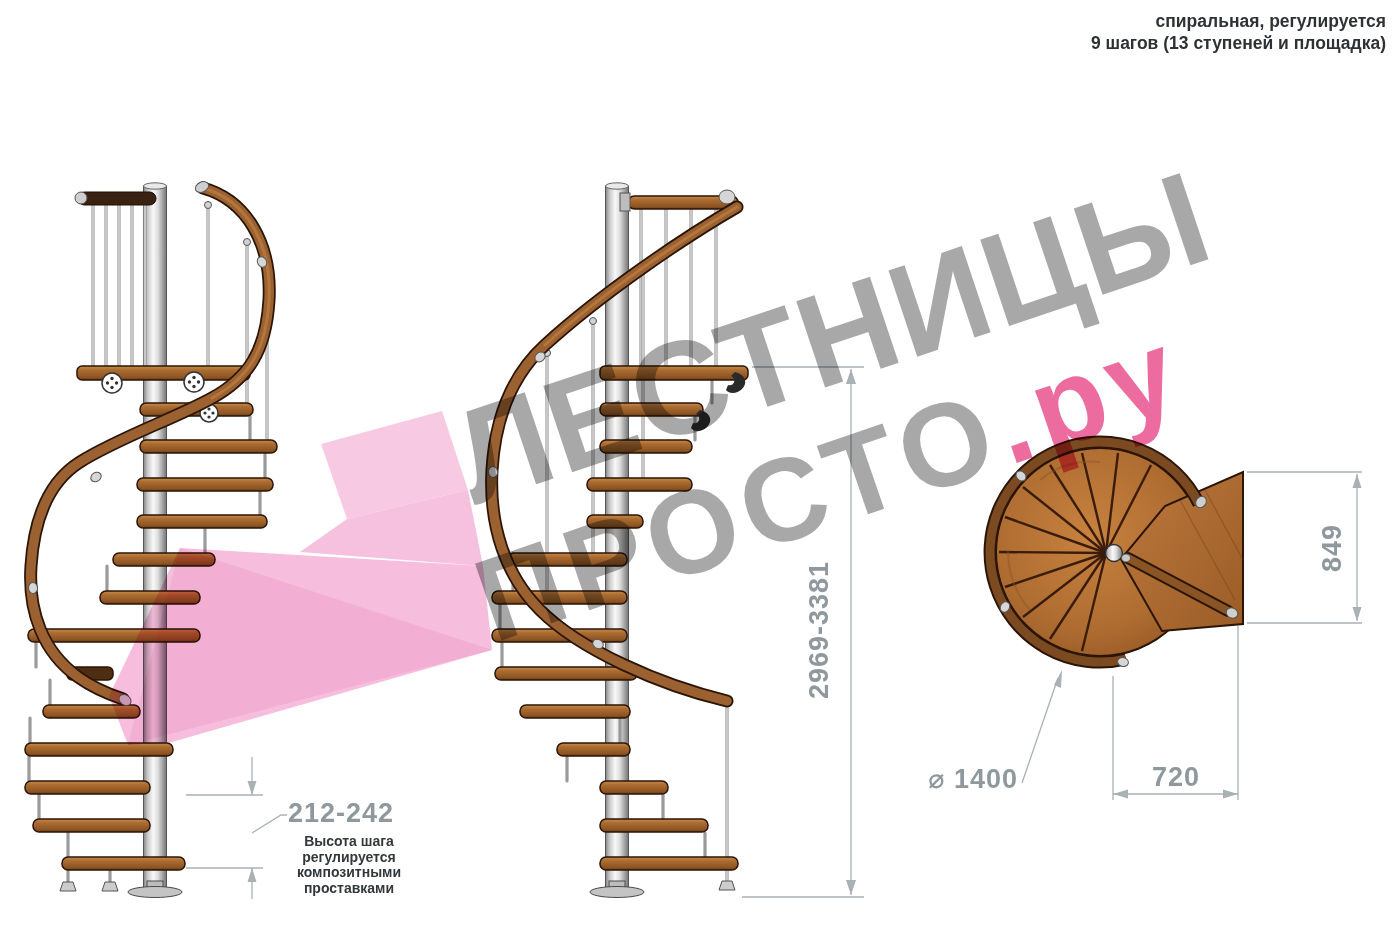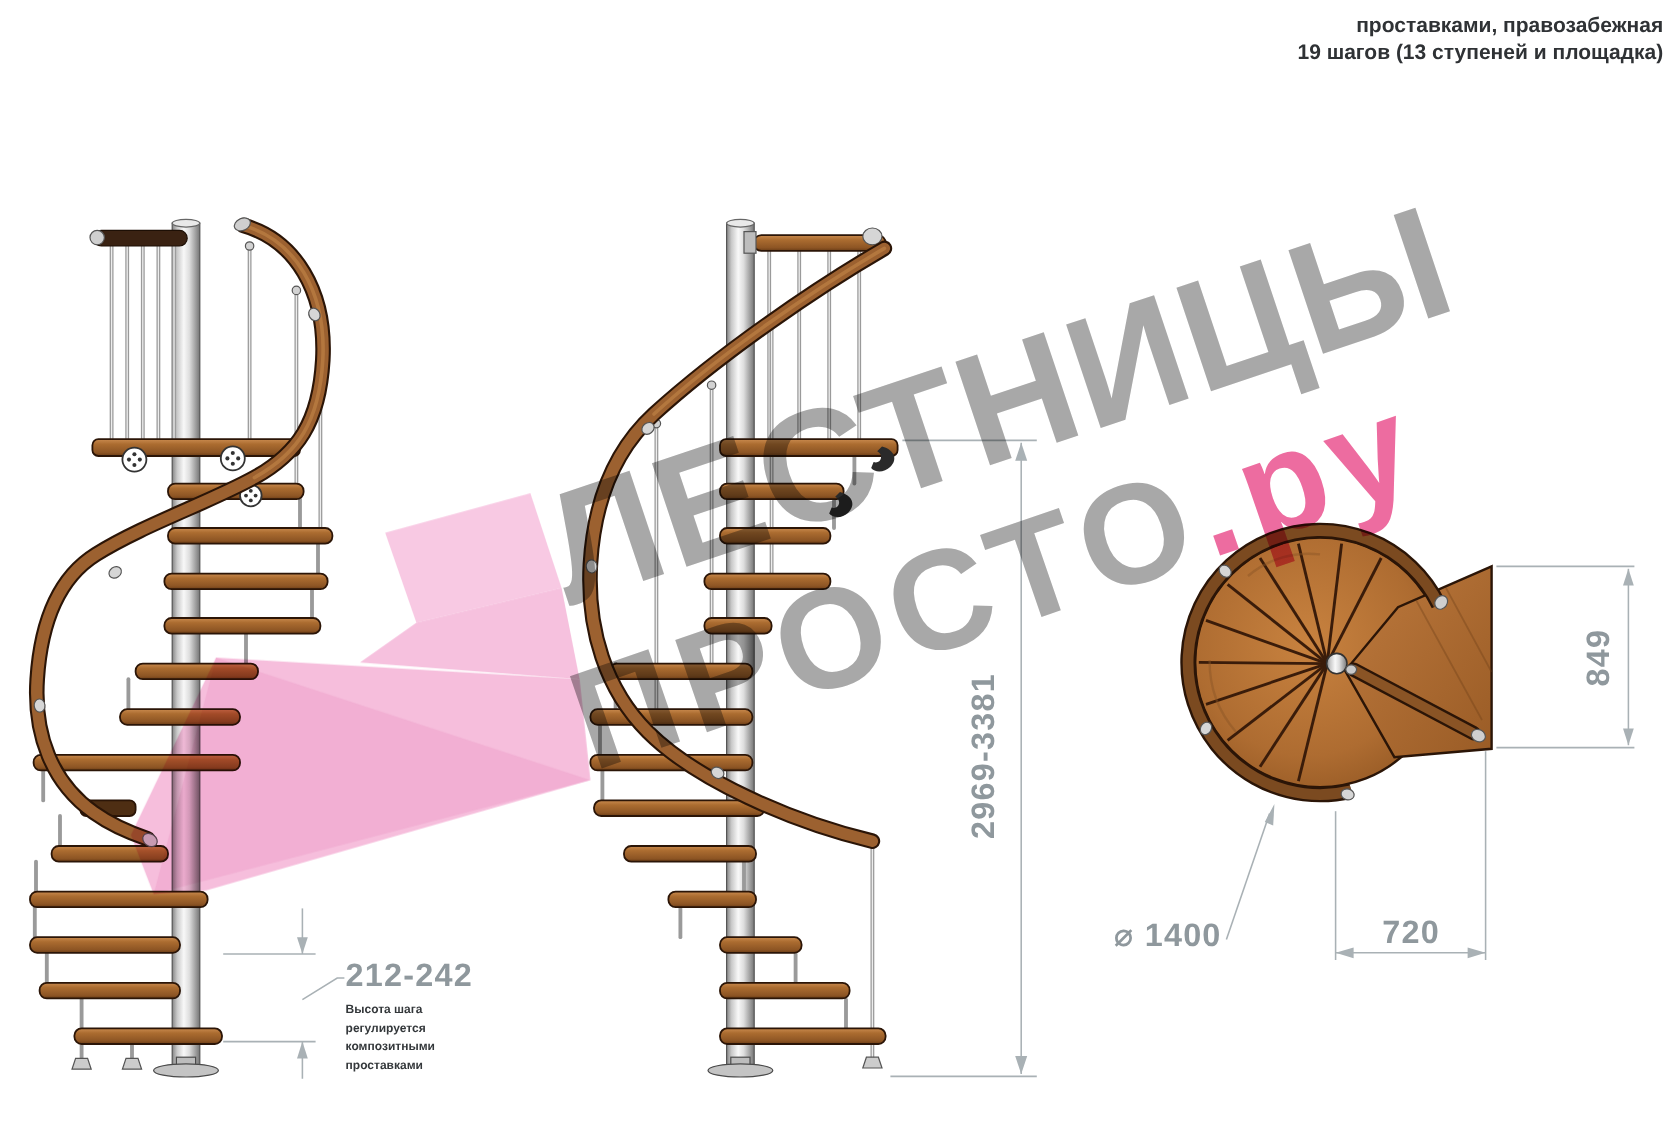--- a/index.html
+++ b/index.html
@@ -2,21 +2,21 @@
 <html><head>
 <meta charset="utf-8">
 <style>
   html,body{margin:0;padding:0;background:#ffffff;}
   #stage{position:relative;width:1400px;height:938px;background:#ffffff;overflow:hidden;
          font-family:"Liberation Sans","DejaVu Sans",sans-serif;}
   #stage svg{position:absolute;left:0;top:0;}
   .title-block{position:absolute;top:10px;right:14px;text-align:right;
                font-size:17.5px;line-height:22px;font-weight:600;color:#2f3235;}
   .step-note{position:absolute;left:288px;top:834px;width:122px;
-             font-size:10px;line-height:15.5px;font-weight:600;color:#34383b;}
+             font-size:14px;line-height:15.5px;font-weight:600;color:#34383b;text-align:center;}
   .dim-text{fill:#8f989d;font-weight:bold;font-size:27px;letter-spacing:1px;}
   .dim-line{stroke:#a9b1b5;stroke-width:1.3;fill:none;}
   .dim-arrow{fill:#a9b1b5;stroke:none;}
   .wm1{font-size:132px;font-weight:bold;letter-spacing:2px;fill:#a0a0a0;}
   .wm2{font-size:118px;font-weight:bold;letter-spacing:8px;}
   .baluster{stroke:#9a9a9a;stroke-width:3.2;stroke-linecap:round;}
   .baluster-hi{stroke:#ededed;stroke-width:1.1;stroke-linecap:round;}
   .tread{fill:url(#gradTread);stroke:#2b1507;stroke-width:1.5;}
   .sleeve{fill:#d6d6d6;stroke:#555;stroke-width:1;}
   .joint{fill:#d2d2d2;stroke:#555;stroke-width:1;}
@@ -322,19 +322,19 @@
     <polygon points="180,548 492,650 128,745" fill="#ee9fc9" opacity="0.5"></polygon>
   </g>
 
   <g style="mix-blend-mode:multiply;" opacity="0.92">
     <text class="wm1" transform="translate(474,505) rotate(-18.5)">ЛЕСТНИЦЫ</text>
     <text class="wm2" transform="translate(494,643) rotate(-19)"><tspan fill="#a0a0a0">ПРОСТО</tspan><tspan fill="#ec5f97">.ру</tspan></text>
   </g>
 </svg>
 
 <div class="title-block">
-  <div>проставками, правозабежная</div>
-  <div>19 шагов (13 ступеней и площадка)</div>
+  <div>спиральная, регулируется</div>
+  <div>9 шагов (13 ступеней и площадка)</div>
 </div>
 
 <div class="step-note">Высота шага регулируется композитными проставками</div>
 
 </div>
 
 </body></html>

